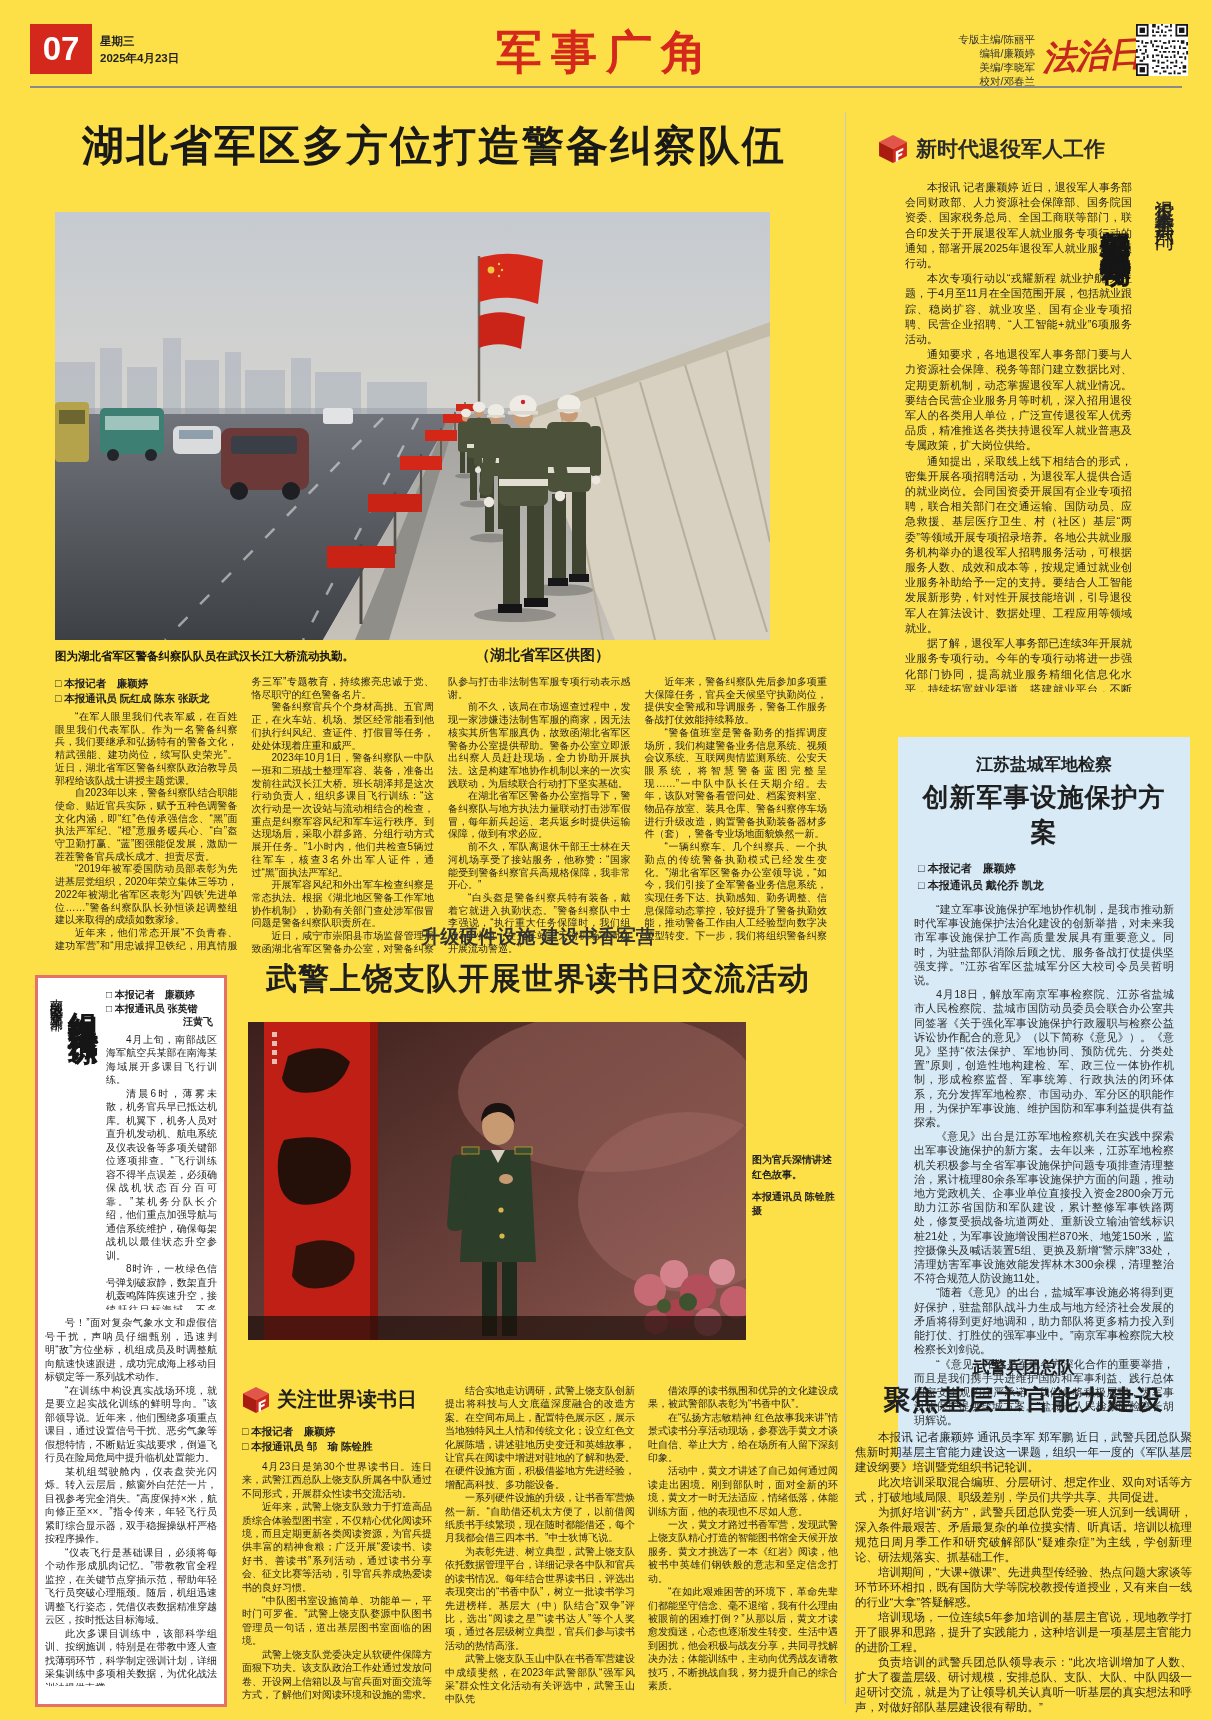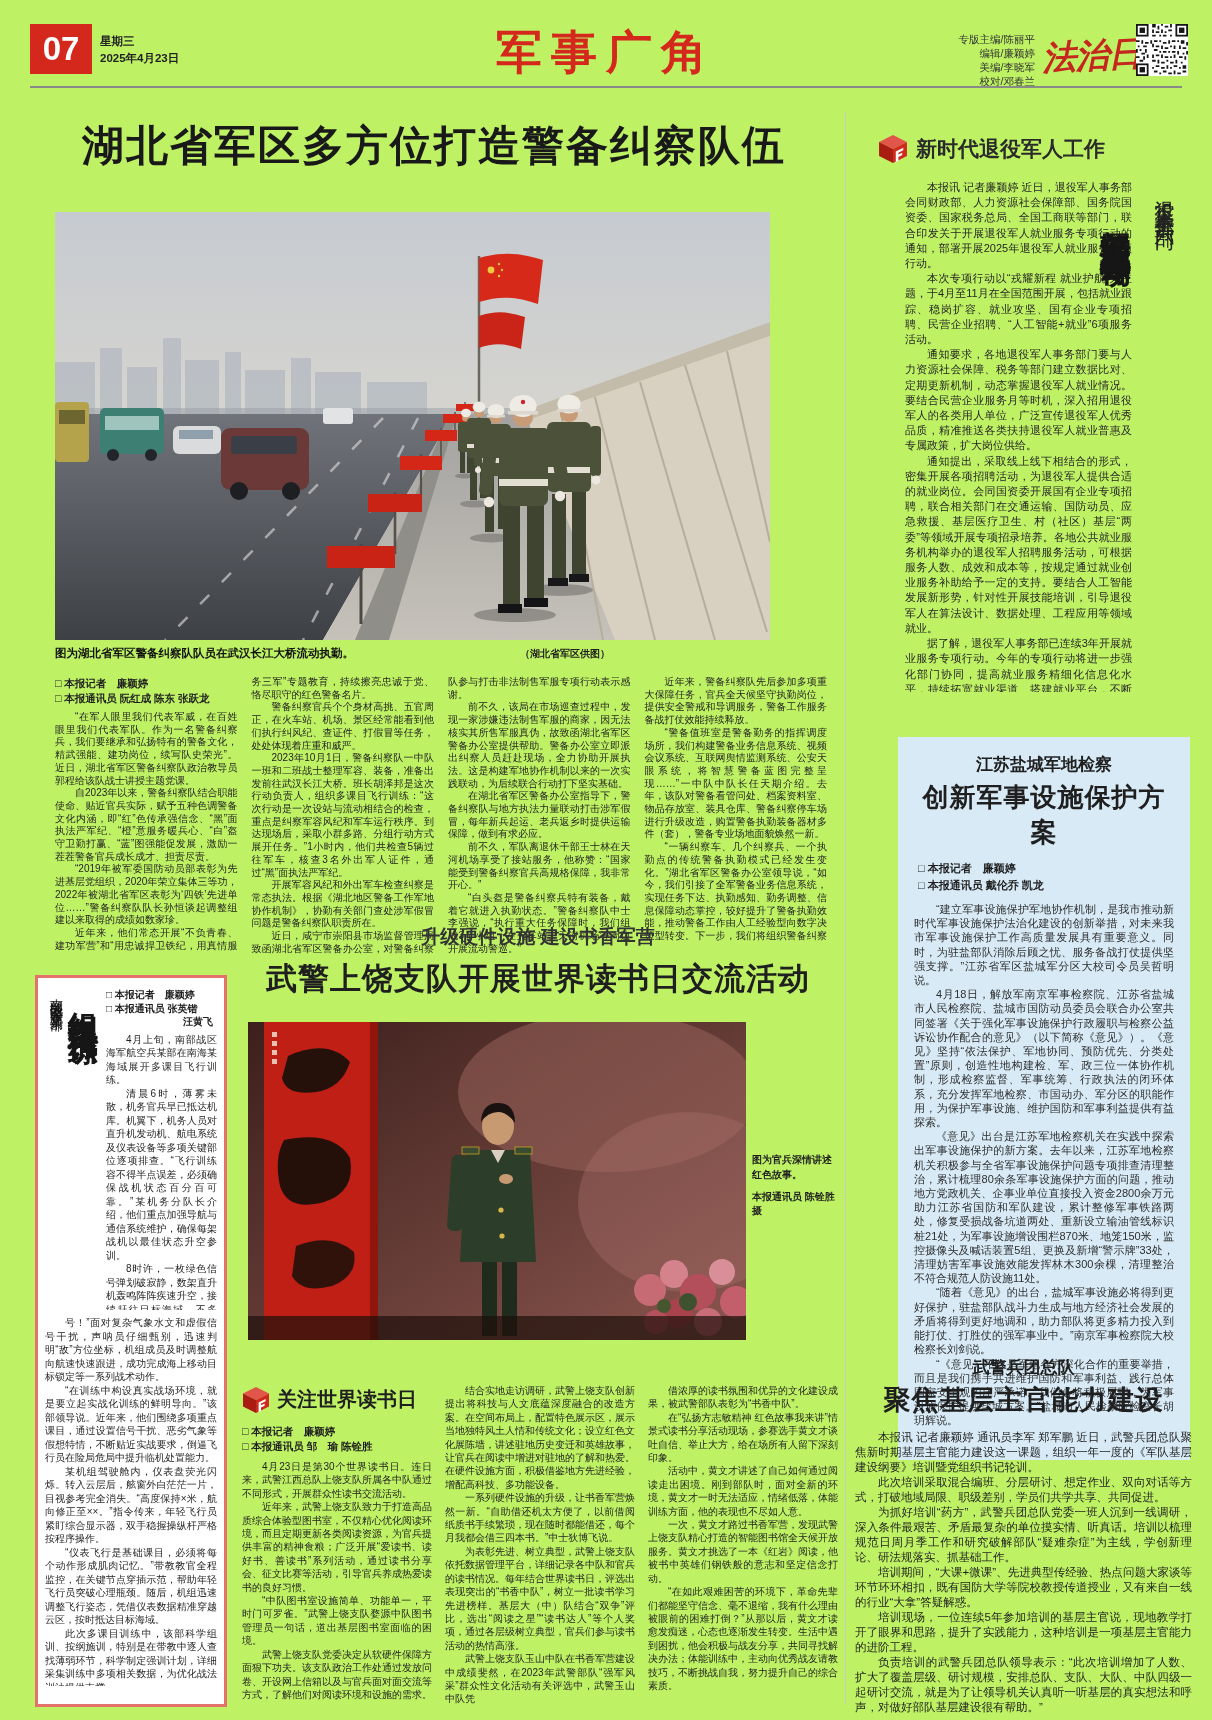--- a/index.html
+++ b/index.html
@@ -1,18 +1,18 @@
 <!DOCTYPE html>
 <html><head>
 <meta charset="utf-8">
 <style>
   :root{ --red:#d5281c; --ink:#1f1f1f; }
   *{box-sizing:border-box;}
   html,body{margin:0;padding:0;background:#e8e8e8;}
-  .page{position:relative;width:1212px;height:1720px;margin:0 auto;background:#bef264;overflow:hidden;
+  .page{position:relative;width:1212px;height:1720px;margin:0 auto;background:#fde047;overflow:hidden;
         font-family:"Liberation Sans",sans-serif;color:var(--ink);}
   .abs{position:absolute;}
 
   
   .pagenum{left:30px;top:24px;width:62px;height:50px;background:var(--red);color:#fff;
            font-size:33px;font-weight:bold;display:flex;align-items:center;justify-content:center;}
   .datecol{left:100px;top:33px;font-size:11.5px;font-weight:bold;line-height:17px;color:#222;}
   .section-title{left:0;width:1212px;top:22px;text-align:center;font-size:46px;font-weight:bold;
                  color:var(--red);letter-spacing:9px;margin:0;}
   .credits{left:905px;top:32px;width:130px;text-align:right;font-size:10.5px;line-height:14px;color:#333;}
@@ -22,21 +22,21 @@
   .seal:after{content:"";position:absolute;left:3px;top:3px;width:5px;height:5px;background:#fff;}
   .qr{left:1136px;top:24px;}
   .rule{left:30px;top:86px;width:1152px;height:2px;background:#8a8a8a;}
 
   
   .m-title{left:40px;top:118px;width:788px;text-align:center;font-size:42px;font-weight:bold;
            letter-spacing:2px;margin:0;color:#191919;}
   .m-photo{left:55px;top:212px;display:block;}
   .cap-row{left:55px;top:646px;width:715px;display:flex;justify-content:space-between;align-items:baseline;}
   .cap{font-family:"DejaVu Serif",serif;font-weight:bold;font-size:11.5px;color:#111;}
-  .pcredit{font-weight:bold;font-size:10px;margin-right:160px;white-space:nowrap;}
+  .pcredit{font-weight:bold;font-size:15px;margin-right:160px;white-space:nowrap;}
   .m-body{left:55px;top:676px;width:772px;height:280px;column-count:4;column-gap:14px;
           font-size:10px;line-height:12.7px;text-align:justify;overflow:hidden;}
   .m-body p,.v-body p,.j-body p,.c-body p,.r-col p,.n-col p,.n-wide p{margin:0;text-indent:2em;}
   .byline{font-weight:bold;font-size:10.5px;line-height:15px;margin-bottom:5px;}
 
   .vdiv{left:845px;top:112px;width:1px;height:1592px;background:#c9c9c9;}
 
   
   .v-tag{left:878px;top:134px;display:flex;gap:8px;align-items:center;font-size:21px;font-weight:bold;color:#2a2a2a;}
   .v-body{left:862px;top:180px;width:227px;height:512px;font-size:11px;line-height:15.2px;

